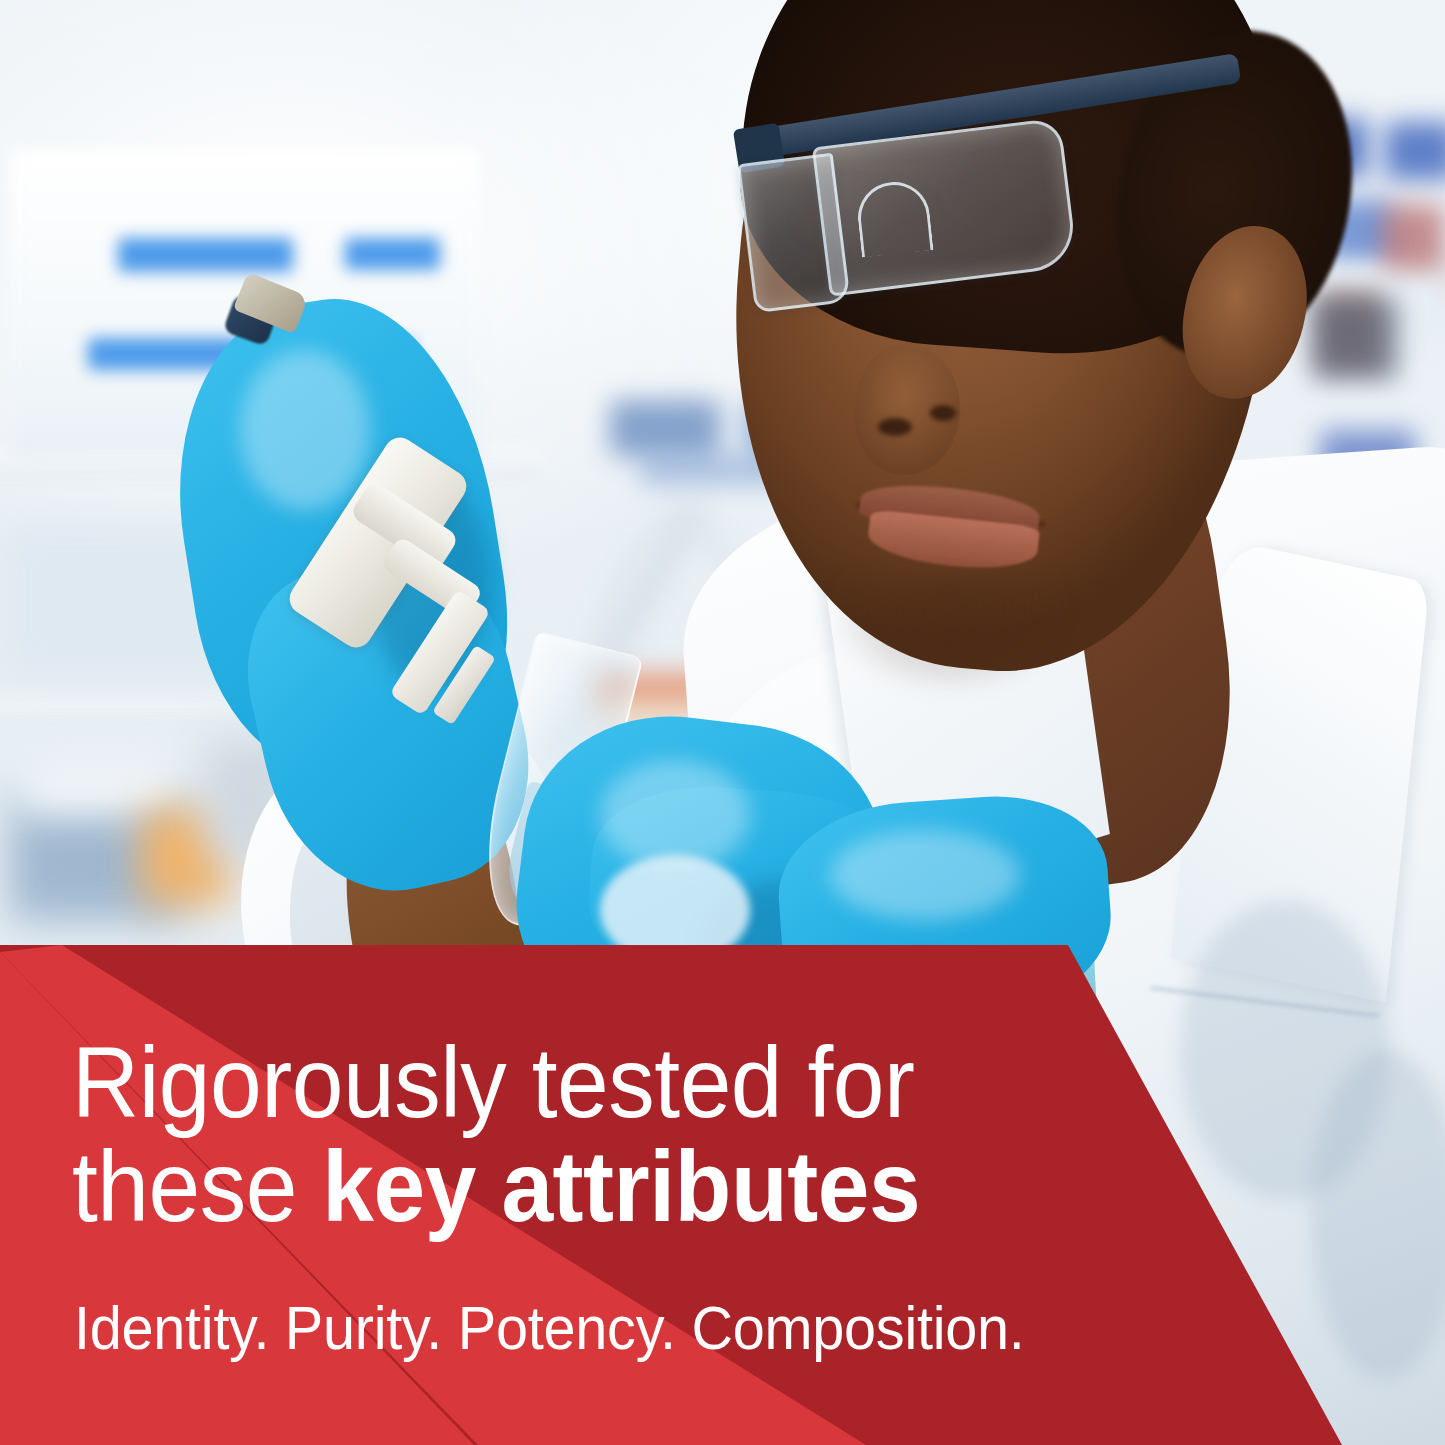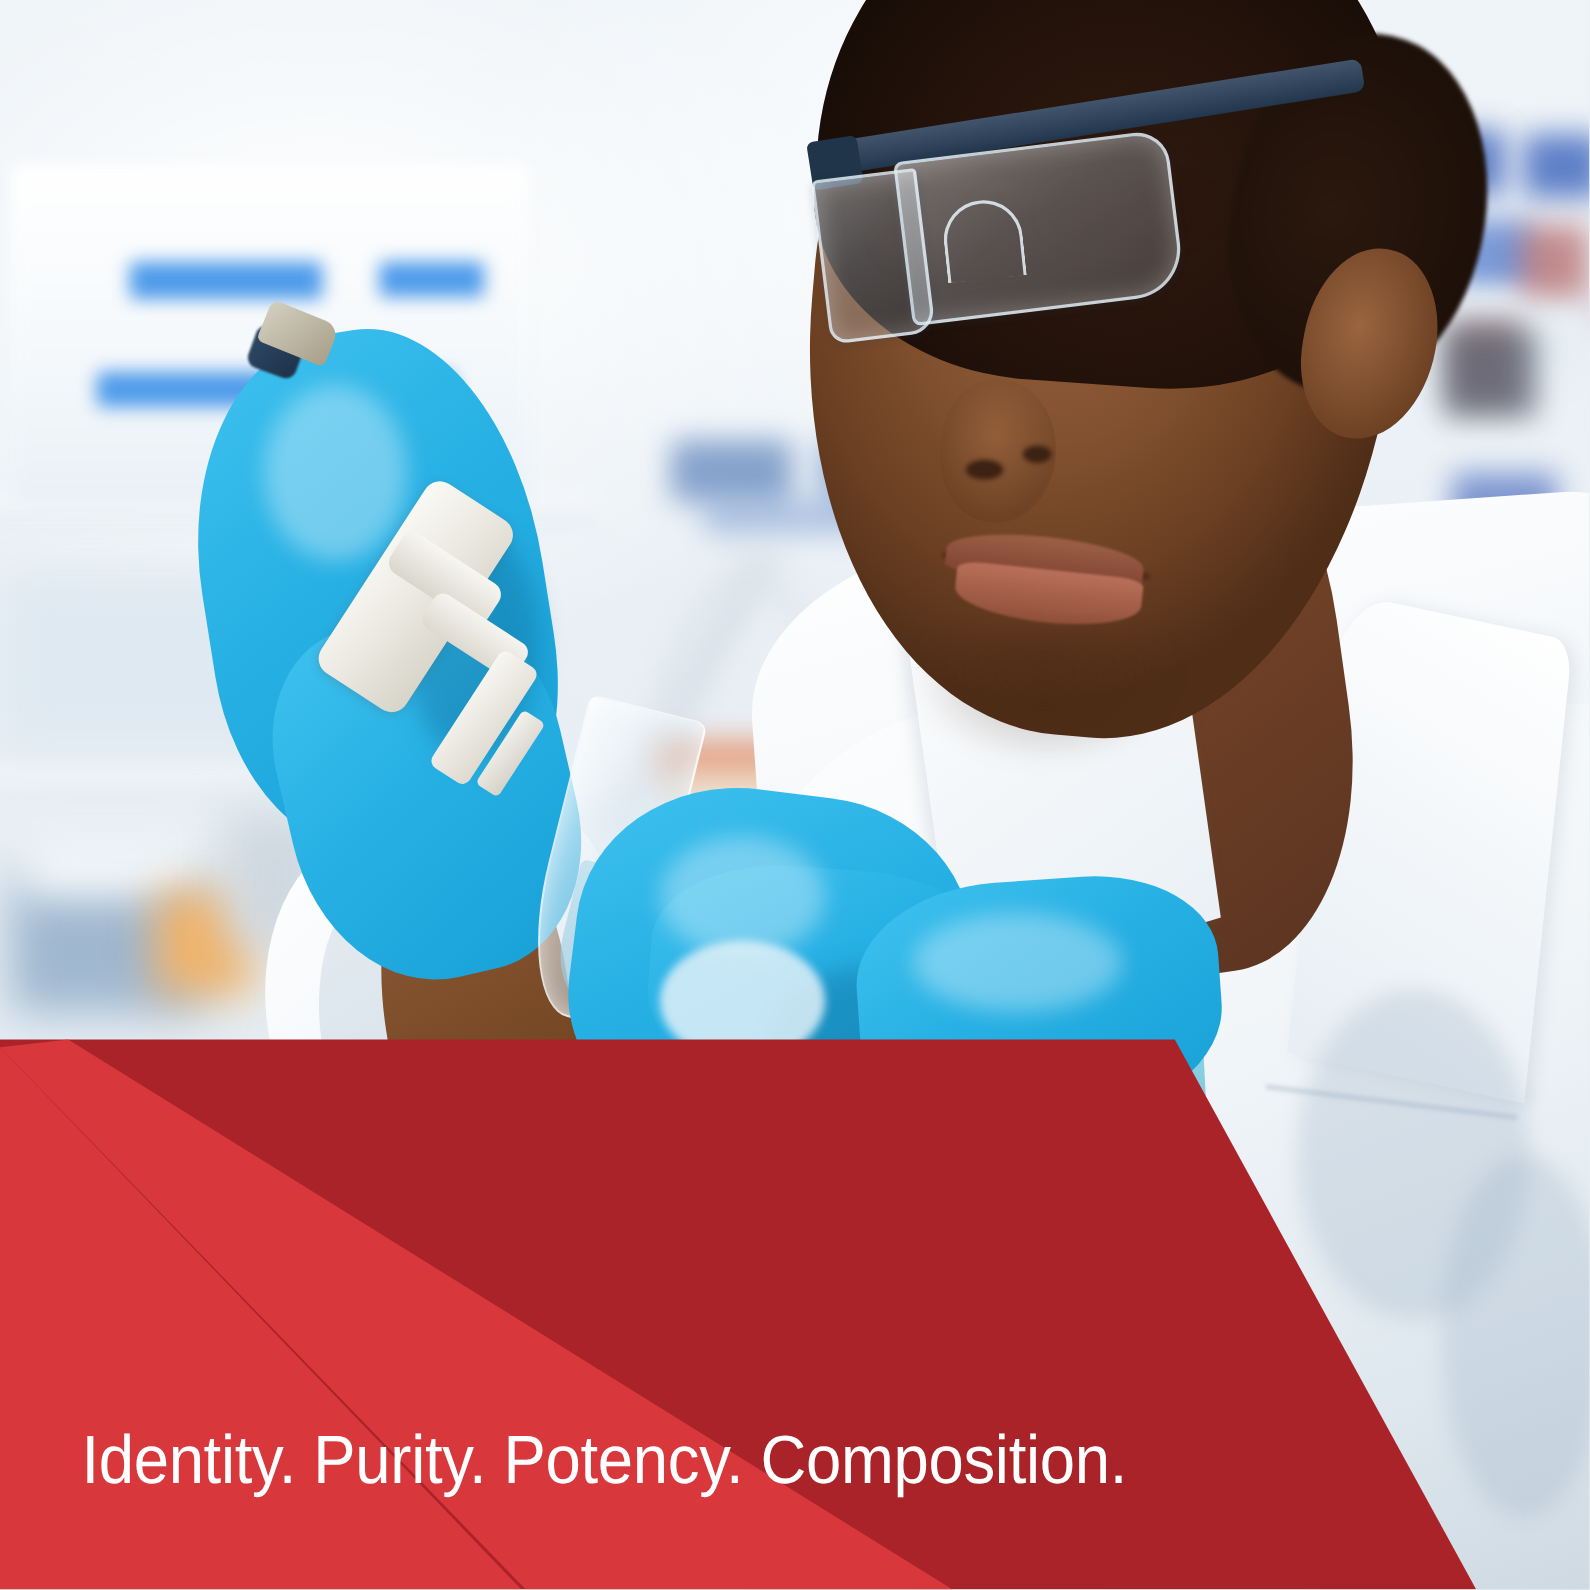--- a/index.html
+++ b/index.html
@@ -470,16 +470,20 @@
   <div class="banner">
     <svg width="1445" height="1445" viewBox="0 0 1445 1445" xmlns="http://www.w3.org/2000/svg" aria-hidden="true">
 
       <polygon points="0,945 1068,945 1342,1445 0,1445" fill="#A92328"></polygon>
 
       <polygon points="0,952 474,1445 0,1445" fill="#D8373B"></polygon>
       <polygon points="0,952 478,1445 866,1445 62,945" fill="#D8373B"></polygon>
     </svg>
   </div>
 
+  <div class="headline-wrap">
+    <div class="hl-line hl-light">Rigorously tested for</div>
+    <div class="hl-line"><span class="seg hl-light">these </span><span class="seg hl-bold">key attributes</span></div>
+  </div>
 
   <div class="subline">Identity. Purity. Potency. Composition.</div>
 
 </div>
 
 </body></html>

